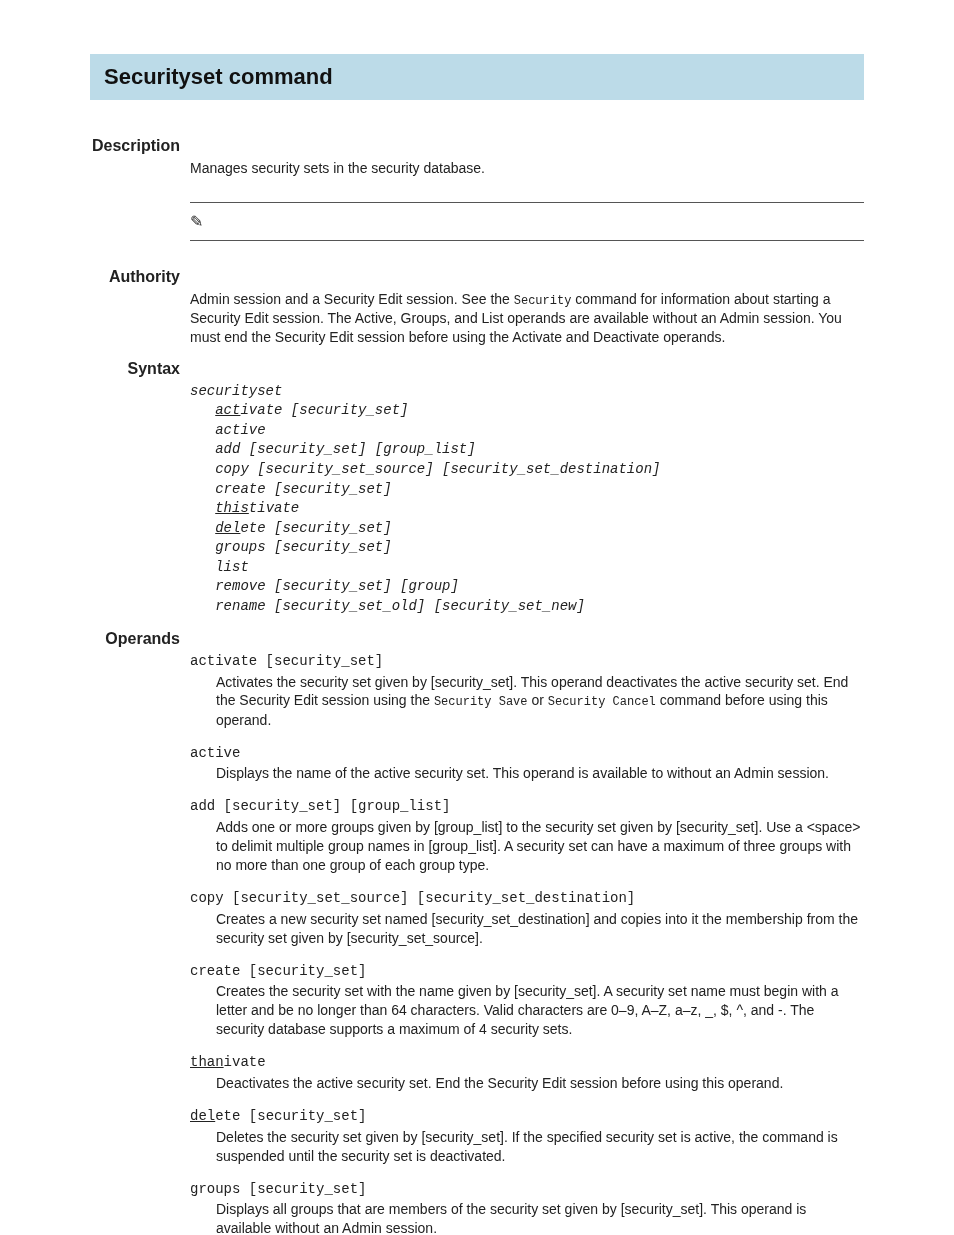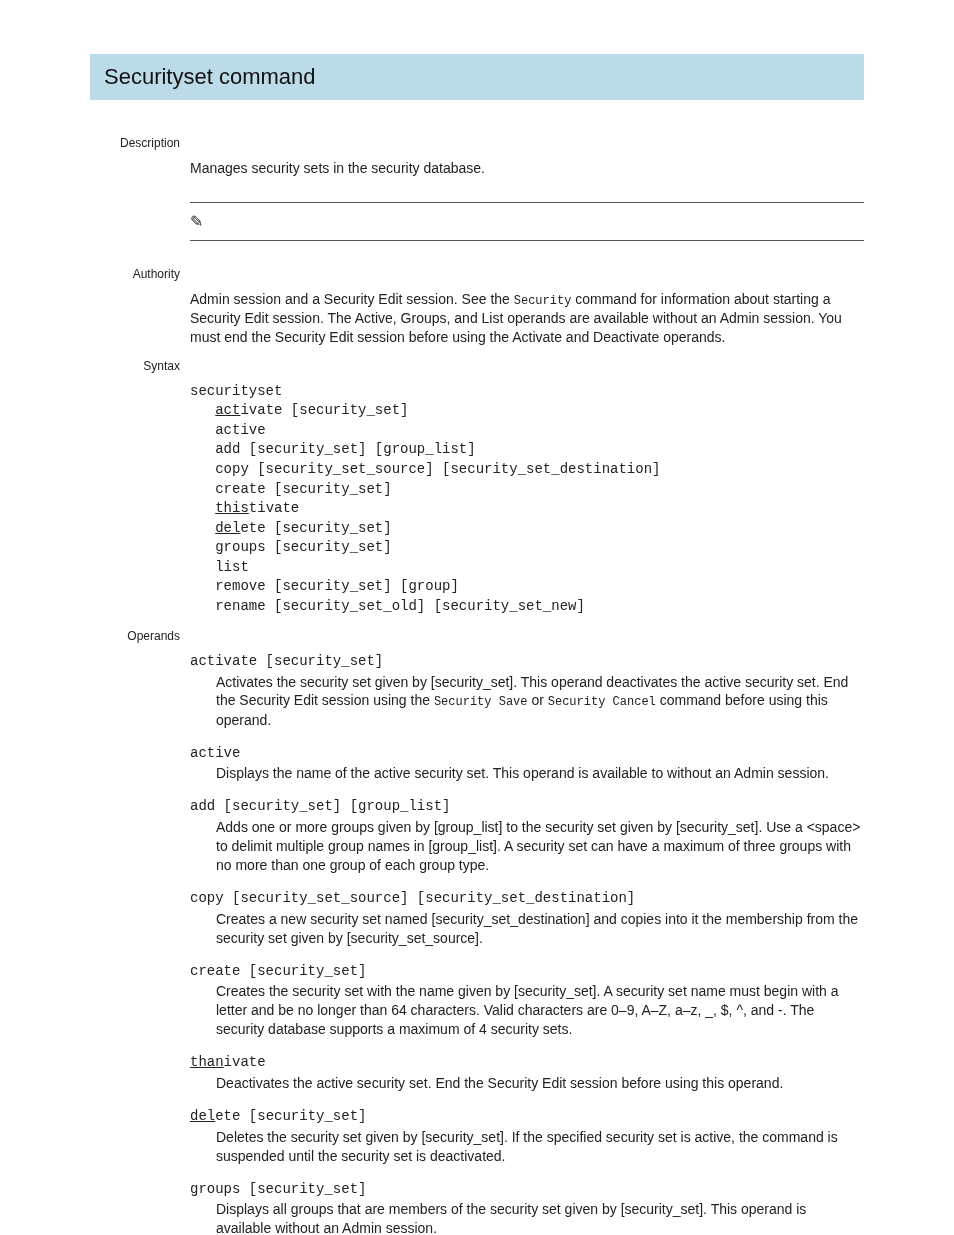--- a/index.html
+++ b/index.html
@@ -19,35 +19,35 @@
     position: relative;
   }
   .title-band {
     background: #bcdbe8;
     padding: 8px 14px;
     margin-bottom: 34px;
   }
   .title-band h1 {
     font-family: "Helvetica Neue", Arial, sans-serif;
     font-size: 22px;
-    font-weight: 400;
+    font-weight: 700;
     margin: 0;
     color: #111;
   }
   .section {
     display: flex;
     margin-bottom: 10px;
   }
   .label-col {
     width: 90px;
     flex: 0 0 90px;
     text-align: right;
     padding-right: 10px;
-    font-weight: 400;
-    font-size: 12px;
+    font-weight: 700;
+    font-size: 16px;
     padding-top: 1px;
   }
   .body-col {
     flex: 1;
     font-size: 14px;
     margin-top: 25px;
   }
   .note-box {
     border-top: 1px solid #555;
     border-bottom: 1px solid #555;
@@ -67,20 +67,21 @@
   }
   .mono {
     font-family: "Courier New", Courier, monospace;
     font-size: 12px;
   }
   .syntax-block {
     font-family: "Courier New", Courier, monospace;
     font-size: 14px;
     line-height: 1.4;
     white-space: pre;
+    font-style: italic;
   }
   .ul { text-decoration: underline; }
   .operand-entry {
     margin-bottom: 14px;
   }
   .operand-head {
     font-family: "Courier New", Courier, monospace;
     font-size: 14px;
     margin-bottom: 2px;
   }

